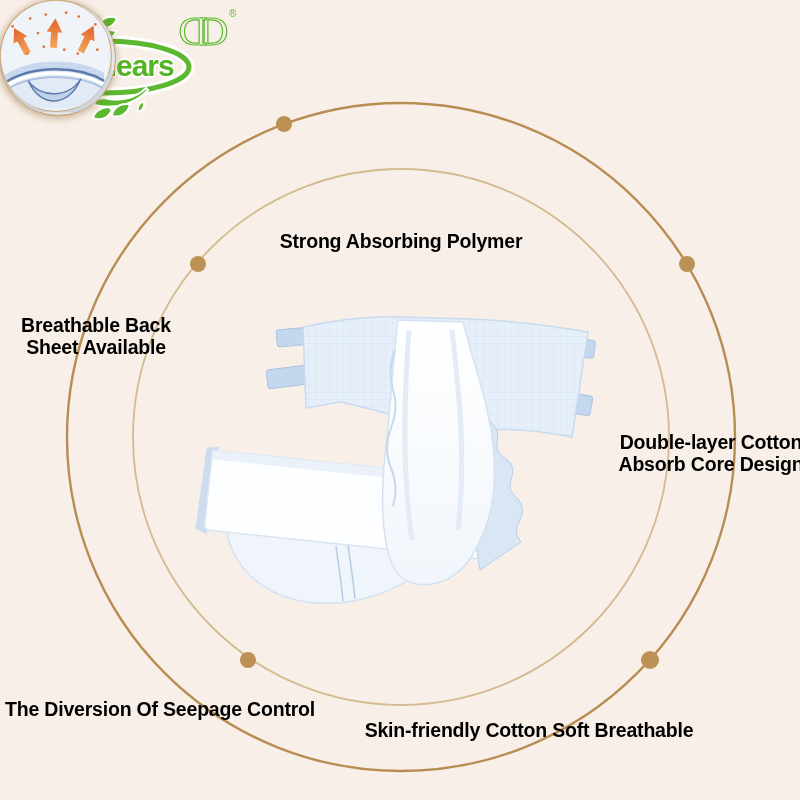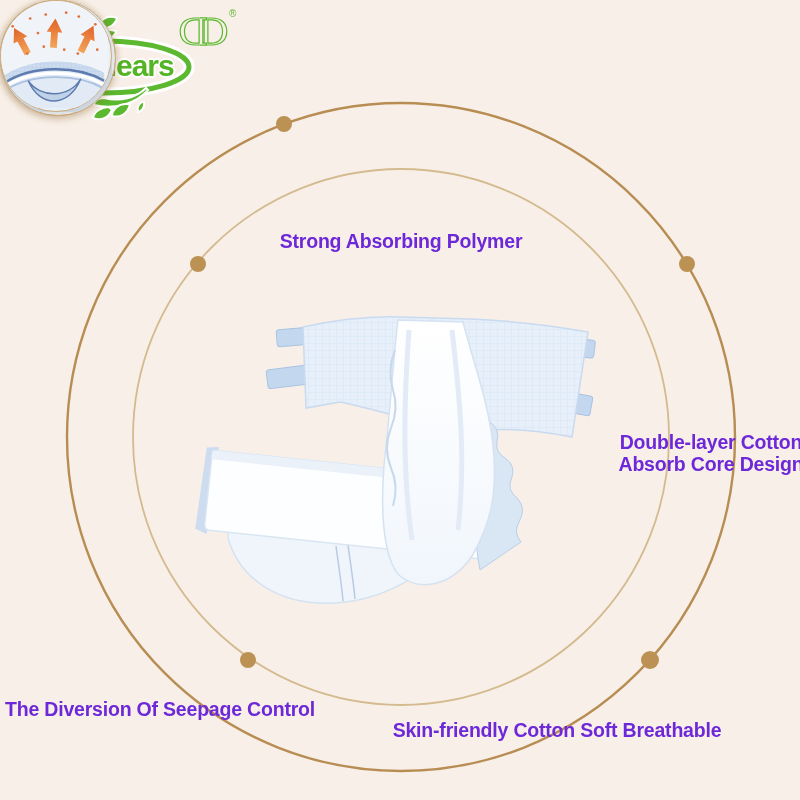--- a/index.html
+++ b/index.html
@@ -23,35 +23,35 @@
   .monogram .d.flip{transform:scaleX(-1);margin-right:-5px;}
   .monogram .d.norm{margin-left:-5px;}
   .monogram sup{font-size:10px;vertical-align:28px;-webkit-text-fill-color:#5cb82e;}
 
   
   .feature{position:absolute;}
   .fcircle{border-radius:50%;overflow:hidden;border:1.5px solid #cfa977;
            box-shadow:0 2px 8px rgba(150,110,60,.18);background:#e8f0f8;}
   .fcircle svg{display:block;}
   .flabel{position:absolute;transform:translateX(-50%);text-align:center;
-          font-size:19.5px;line-height:22px;font-weight:700;color:#6d28d9;
+          font-size:19.5px;line-height:22px;font-weight:700;color:#000000;
           white-space:nowrap;letter-spacing:-0.2px;}
   .flabel span{display:block;}
   .flabel span:empty{display:none;}
 
   .pos-polymer-c{left:354px;top:116px;width:108px;height:108px;}
   .pos-polymer-l{left:401px;top:230px;}
   .pos-backsheet-c{left:48px;top:195px;width:112px;height:112px;}
   .pos-backsheet-l{left:96px;top:314px;}
   .pos-core-c{left:669px;top:309px;width:114px;height:114px;}
   .pos-core-l{left:711px;top:431px;}
   .pos-seepage-c{left:89px;top:591px;width:114px;height:114px;}
   .pos-seepage-l{left:160px;top:698px;}
   .pos-skin-c{left:472px;top:599px;width:110px;height:110px;}
-  .pos-skin-l{left:557px;top:719px;}
+  .pos-skin-l{left:529px;top:719px;}
 </style>
 </head>
 <body style="background: rgb(248, 240, 232);">
 
 <div class="stage">
 
   <svg class="underlay" width="800" height="800" viewBox="0 0 800 800">
       <circle cx="401" cy="437" r="268" fill="none" stroke="#d4ba8f" stroke-width="1.8"></circle>
       <circle cx="401" cy="437" r="334" fill="none" stroke="#b88d53" stroke-width="2.4"></circle>
       <circle cx="284" cy="124" r="8" fill="#bc9254"></circle>
@@ -199,20 +199,24 @@
           </g>
           <rect x="-15" y="54" width="142" height="14" fill="#bcd4ee"></rect>
           <rect x="-15" y="54" width="142" height="14" fill="url(#pdash)" opacity="0.6"></rect>
           <rect x="-15" y="68" width="142" height="30" fill="#c6d9ee"></rect>
           <rect x="-15" y="68" width="142" height="30" fill="url(#pzz)"></rect>
           <rect x="-15" y="98" width="142" height="28" fill="#9cc2e6"></rect>
           <rect x="-15" y="98" width="142" height="28" fill="url(#pzz)" opacity="0.7"></rect>
         </g>
       </svg>
     </div>
+    <div class="flabel pos-backsheet-l">
+      <span>Breathable Back</span>
+      <span>Sheet Available</span>
+    </div>
   </div>
 
   <div class="feature">
     <div class="fcircle pos-core-c">
       <svg width="111" height="111" viewBox="0 0 114 114">
         <defs>
           <pattern id="plines" width="5" height="10" patternUnits="userSpaceOnUse">
             <path d="M2.5,0 V10" stroke="#84aedd" stroke-width="1.6"></path>
           </pattern>
         </defs>

